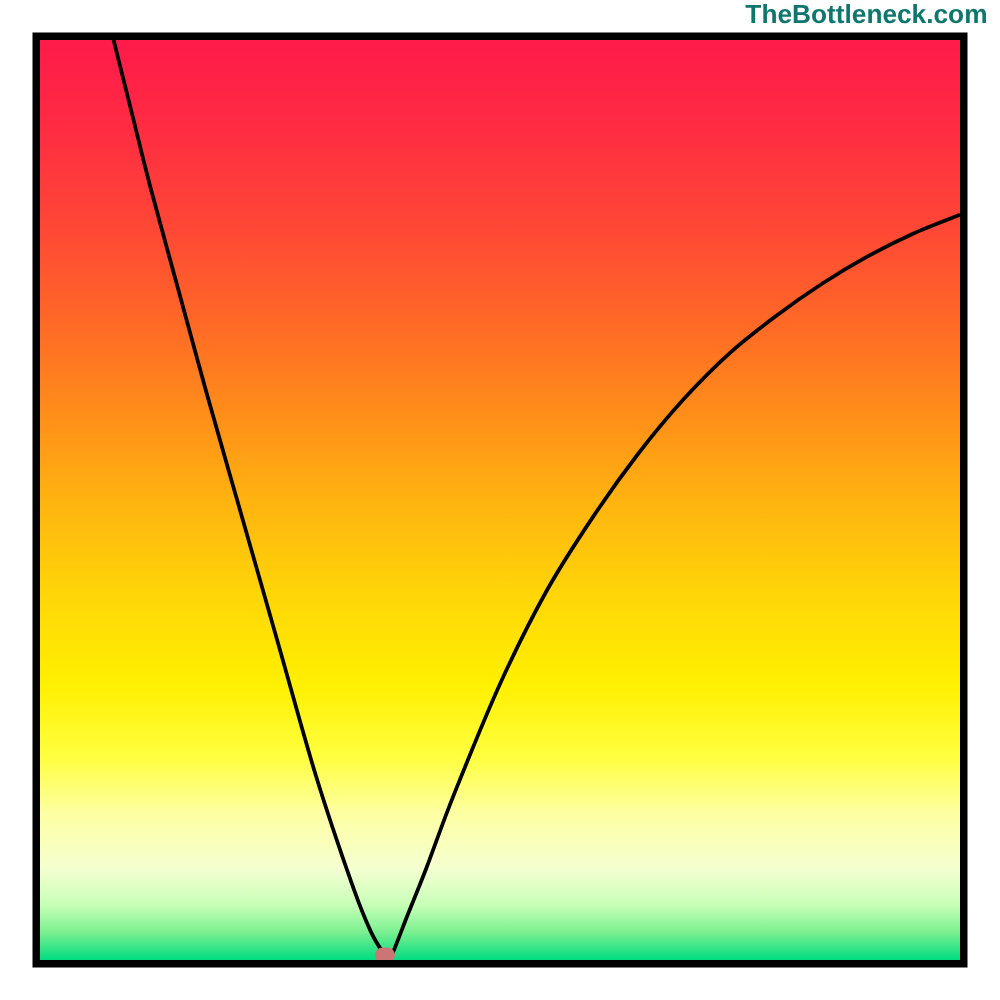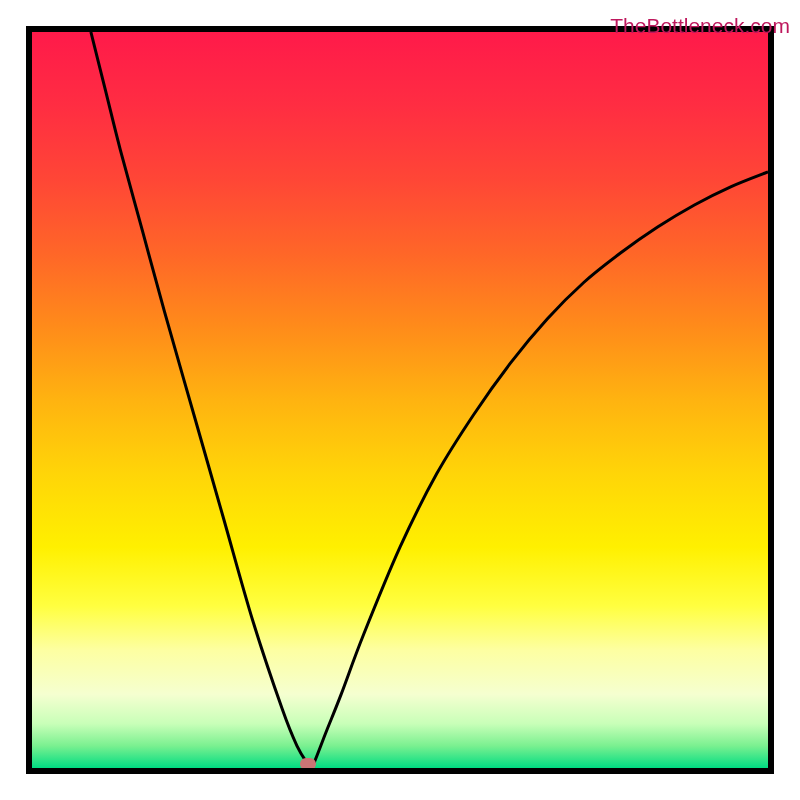--- a/index.html
+++ b/index.html
@@ -7,25 +7,25 @@
     padding: 0;
     background: #ffffff;
     width: 800px;
     height: 800px;
     overflow: hidden;
     position: relative;
     font-family: Arial, Helvetica, sans-serif;
   }
   .watermark {
     position: absolute;
-    top: 14px;
+    top: 0;
     right: 10px;
     font-size: 21px;
-    color: #be185d;
-    font-weight: normal;
+    color: #0f766e;
+    font-weight: bold;
     z-index: 10;
   }
   .outer {
     position: absolute;
     top: 26px;
     left: 26px;
     width: 748px;
     height: 748px;
     background: #000000;
   }

